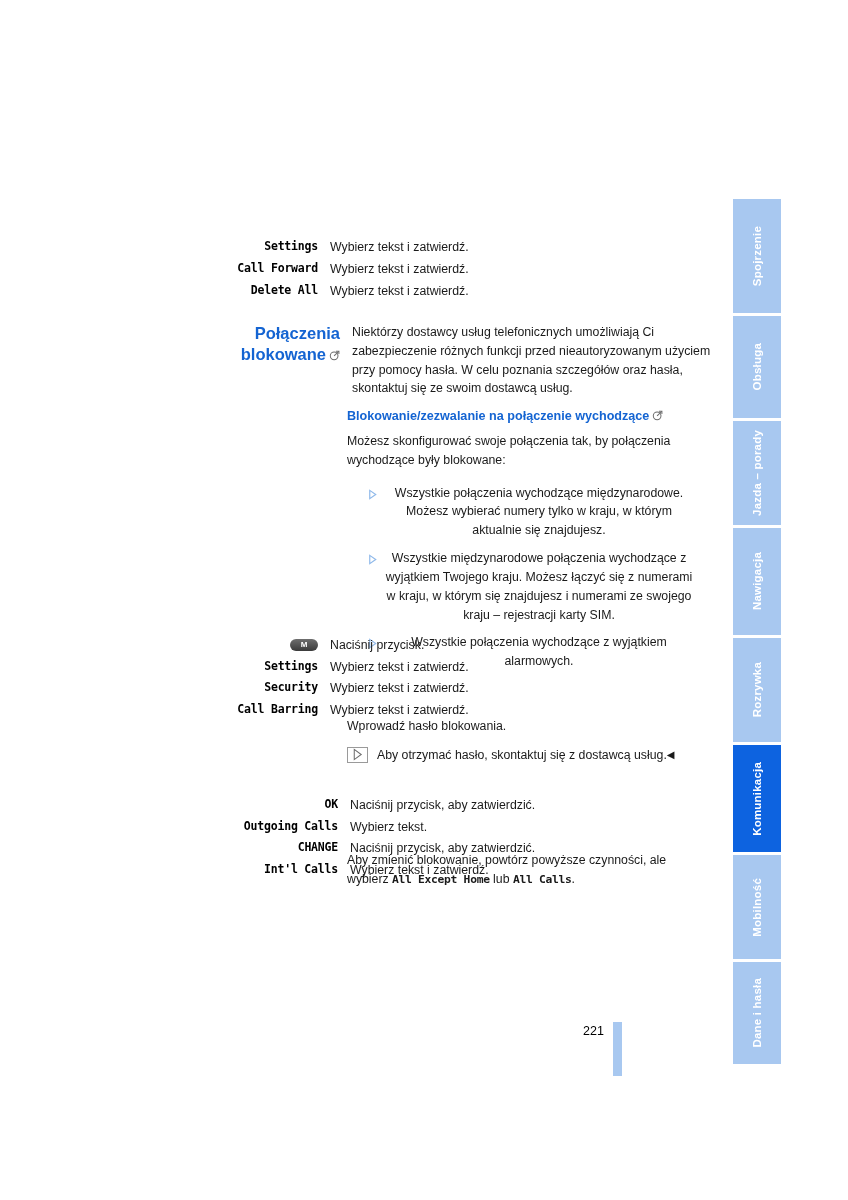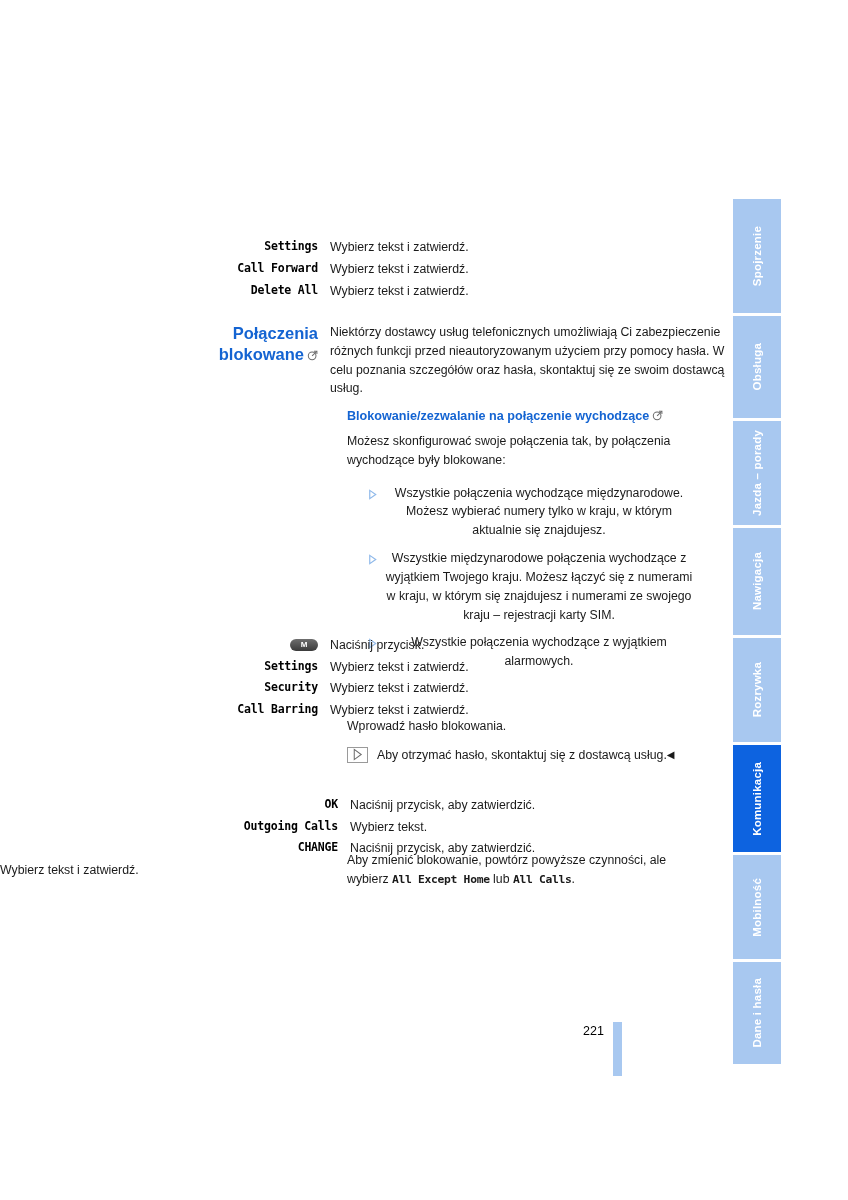--- a/index.html
+++ b/index.html
@@ -106,20 +106,21 @@
   .section-title {
     width: 330px;
     flex: 0 0 330px;
     text-align: right;
     padding-right: 12px;
     box-sizing: border-box;
     color: #1464d2;
     font-size: 16.5px;
     font-weight: bold;
     line-height: 1.28;
+    margin-left: 22px;
   }
   .opt-icon {
     display: inline-block;
     width: 11px; height: 11px;
     vertical-align: -1px;
     margin-left: 3px;
   }
   .intro-para {
     font-size: 12.3px;
     color: #1a1a1a;
@@ -373,20 +374,21 @@
         <div class="col-left">Outgoing Calls</div>
         <div class="col-right">Wybierz tekst.</div>
       </div>
 
       <div class="row">
         <div class="col-left">CHANGE</div>
         <div class="col-right">Naciśnij przycisk, aby zatwierdzić.</div>
       </div>
 
       <div class="row">
+        <div class="col-left">Int'l Calls</div>
         <div class="col-right">Wybierz tekst i zatwierdź.</div>
       </div>
 
     </div>
 
     <div class="block" id="tail">
       <p class="body-para"><span>Aby zmienić blokowanie, powtórz powyższe czynności, ale wybierz </span><span class="mono-inline">All Except Home</span><span> lub </span><span class="mono-inline">All Calls</span><span>.</span></p>
 
     </div>
 

